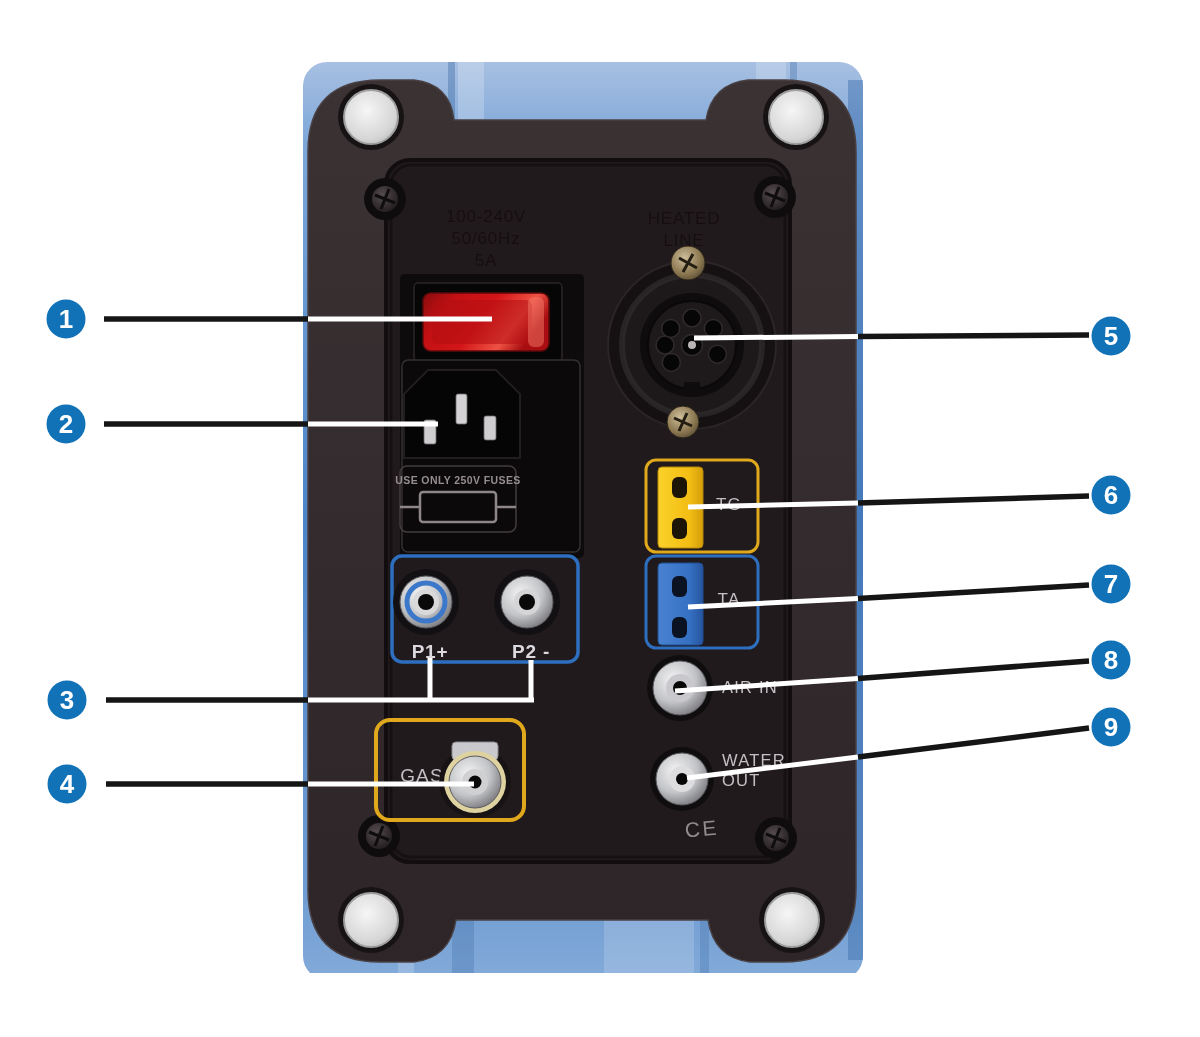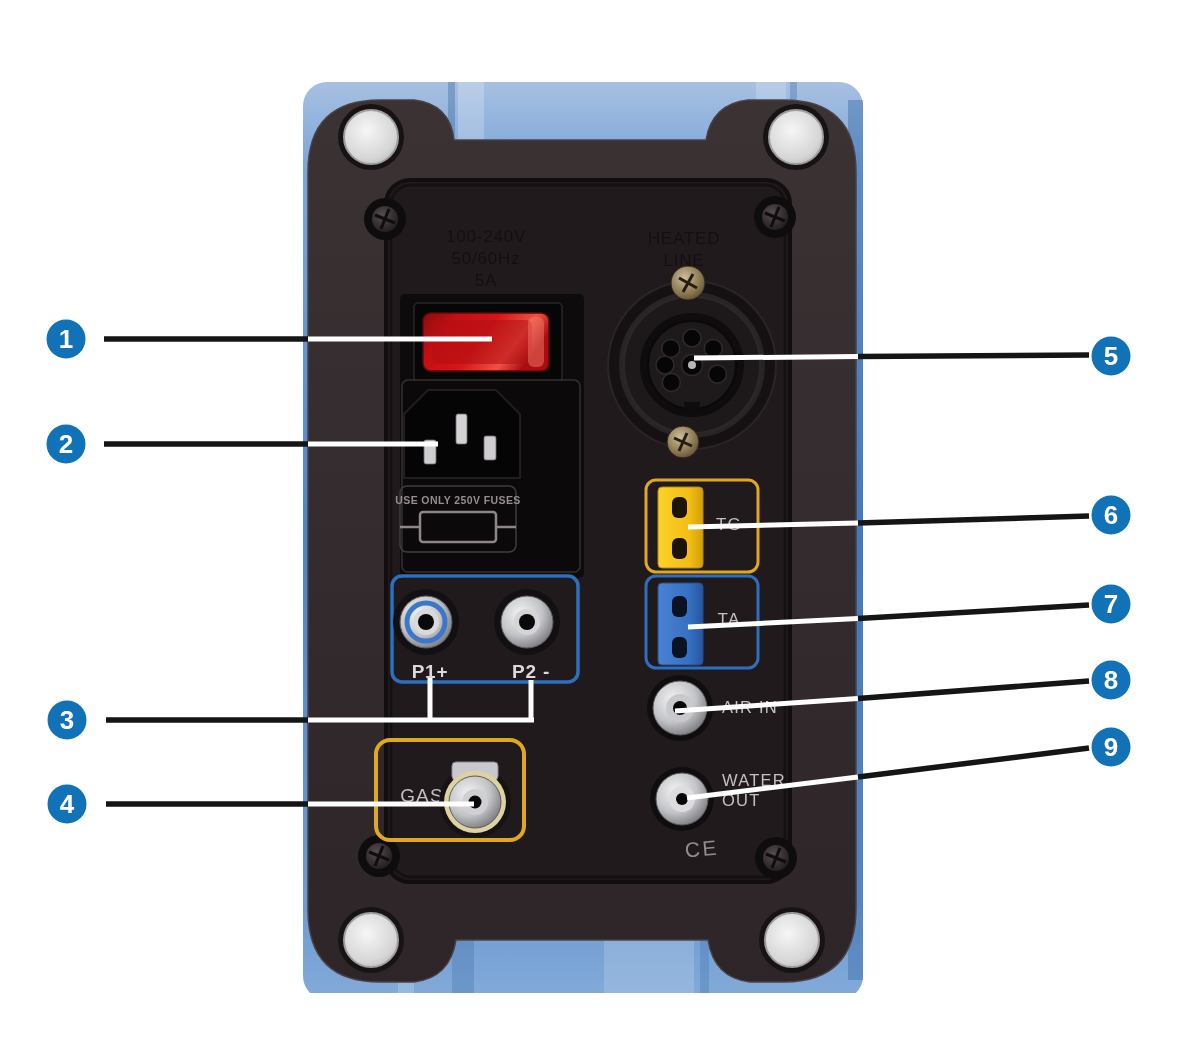--- a/index.html
+++ b/index.html
@@ -1,16 +1,16 @@
 <!DOCTYPE html>
 <html><head>
 <meta charset="utf-8">
 <style>
   html,body { margin:0; padding:0; background:#ffffff; }
-  .stage { position:relative; width:1200px; height:973px; background:#ffffff; overflow:hidden;margin-top:20px; }
+  .stage { position:relative; width:1200px; height:973px; background:#ffffff; overflow:hidden; }
   svg { position:absolute; left:0; top:0; }
   text { font-family:"Liberation Sans","DejaVu Sans",sans-serif; }
   .engraved   { fill:#150e10; font-size:17px; letter-spacing:.8px; opacity:.92; }
   .portlabel  { fill:#c3bfc5; font-size:17px; letter-spacing:1.2px; }
   .plabel     { fill:#dcd9de; font-size:19px; font-weight:bold; letter-spacing:.8px; }
   .fusetext   { fill:#958d8f; font-size:10.5px; font-weight:bold; letter-spacing:.4px; }
   .cemark     { fill:#918b8f; font-size:21px; letter-spacing:2.5px; }
   .calloutnum { fill:#ffffff; font-size:26px; font-weight:bold; }
   .lead-black { stroke:#151515; stroke-width:5.5; fill:none; }
   .lead-white { stroke:#ffffff; stroke-width:5;   fill:none; }

